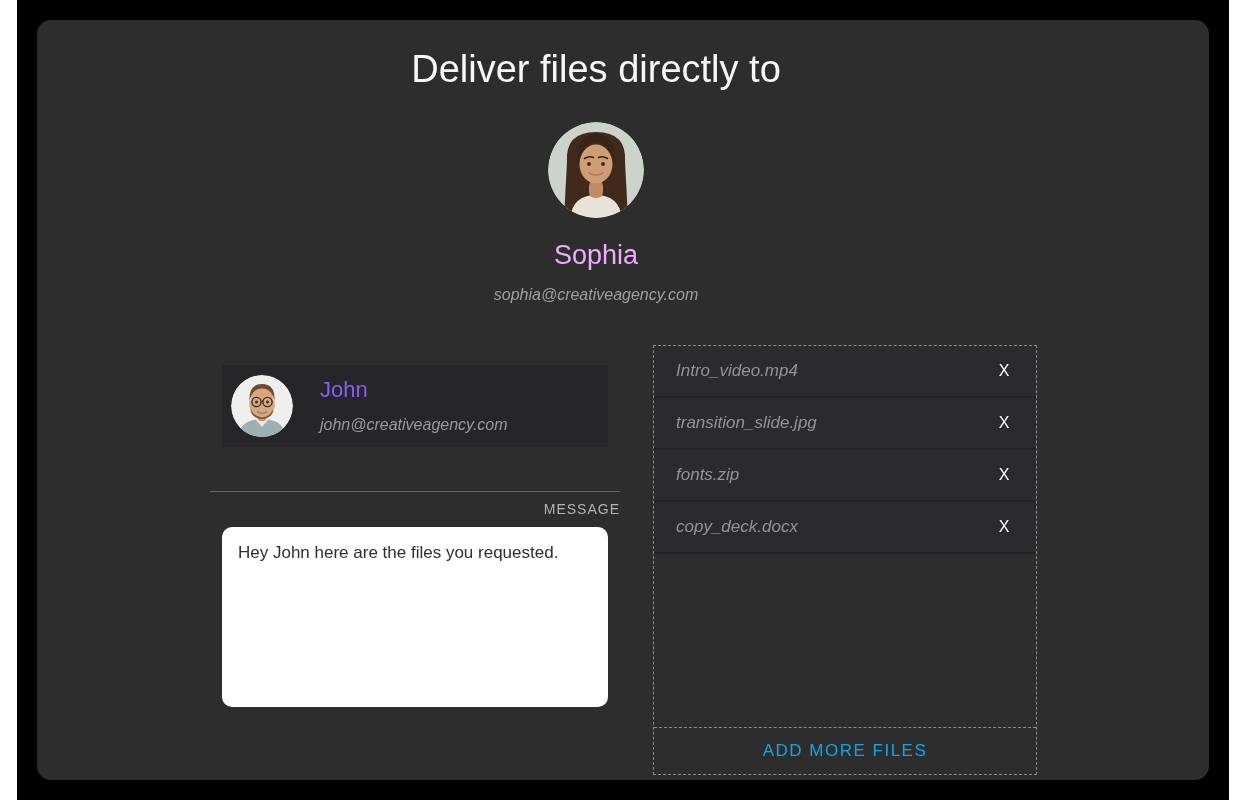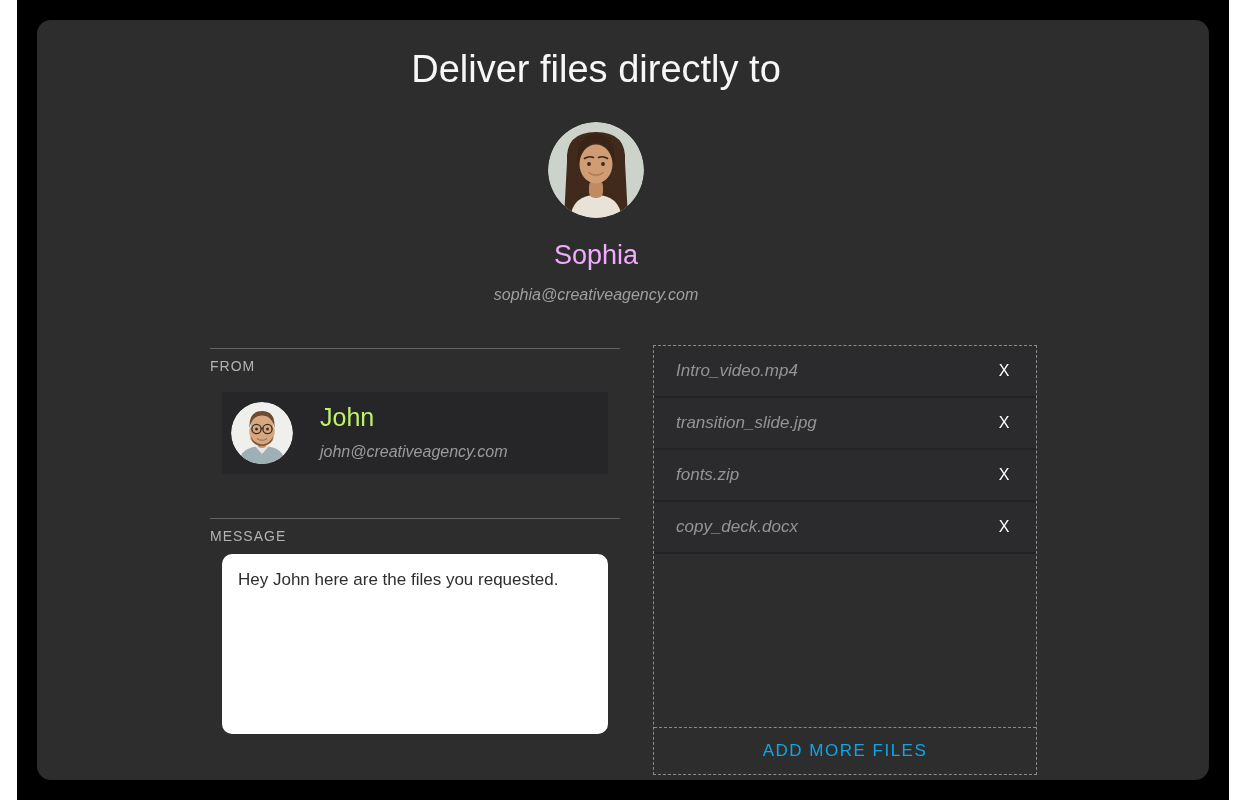--- a/index.html
+++ b/index.html
@@ -19,23 +19,23 @@
   .recipient-email { margin-top:13px; font-size:16px; line-height:20px; color:#a09f9e; font-style:italic; }
 
   
   .leftcol { position:absolute; left:173px; top:328px; width:410px; }
   .sec-head { border-top:1px solid #636363; padding-top:8px; }
   .sec-label { font-size:14px; line-height:18px; letter-spacing:1px; color:#b3b3b3; }
   .from-card { margin:17px 12px 0 12px; height:82px; background:#262629;
     display:flex; align-items:center; padding-left:9px; }
   .avatar-sm { width:62px; height:62px; border-radius:50%; overflow:hidden; flex:0 0 auto; }
   .from-text { margin-left:27px; display:flex; flex-direction:column; }
-  .sender-name { font-size:25px; line-height:26px; color:#bef264; }
+  .sender-name { font-size:22px; line-height:26px; color:#8b5cf6; }
   .sender-email { margin-top:12px; font-size:16px; line-height:20px; color:#9a9a9a; font-style:italic; }
-  .msg-head { margin-top:44px; }
+  .msg-head { margin-top:44px;text-align:right; }
   .message-box { display:block; margin:9px 0 0 12px; width:386px; height:180px;
     background:#ffffff; border:none; border-radius:10px; resize:none; outline:none;
     padding:14px 16px; font-family:"Liberation Sans", sans-serif;
     font-size:17px; line-height:24px; color:#2e2e2e; }
 
   
   .filebox { position:absolute; left:616px; top:325px; width:384px; height:430px;
     border:1px dashed #8b8b8b; }
   .file-row { height:52px; background:#2b2b2d; border-bottom:2px solid #232326;
     display:flex; align-items:center; padding:0 22px; }
@@ -80,23 +80,20 @@
               <path d="M50.5 35.5 q4.5 -2 9 1" stroke="#3a2418" stroke-width="1.6" fill="none" stroke-linecap="round"></path>
               <path d="M40.5 50.5 q7.5 6.5 15 0 q-7.5 4.5 -15 0 Z" fill="#fdfdfd" stroke="#a9643f" stroke-width="0.8"></path>
             </g>
           </svg>
         </div>
         <div class="recipient-name">Sophia</div>
         <div class="recipient-email">sophia@creativeagency.com</div>
       </div>
 
       <div class="leftcol">
-        <div class="sec-head">
-          <span class="sec-label">FROM</span>
-        </div>
         <div class="from-card">
           <div class="avatar-sm">
             <svg width="62" height="62" viewBox="0 0 62 62">
               <defs>
                   <clipPath id="clipB">
                     <circle cx="31" cy="31" r="31"></circle>
                   </clipPath>
                 </defs>
               <g clip-path="url(#clipB)">
                 <rect width="62" height="62" fill="#efefed"></rect>

